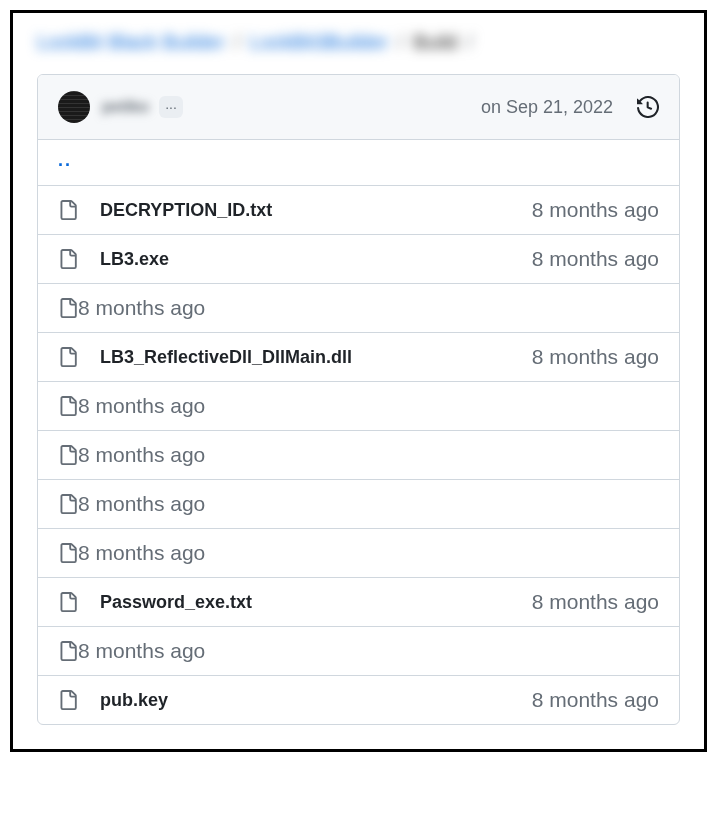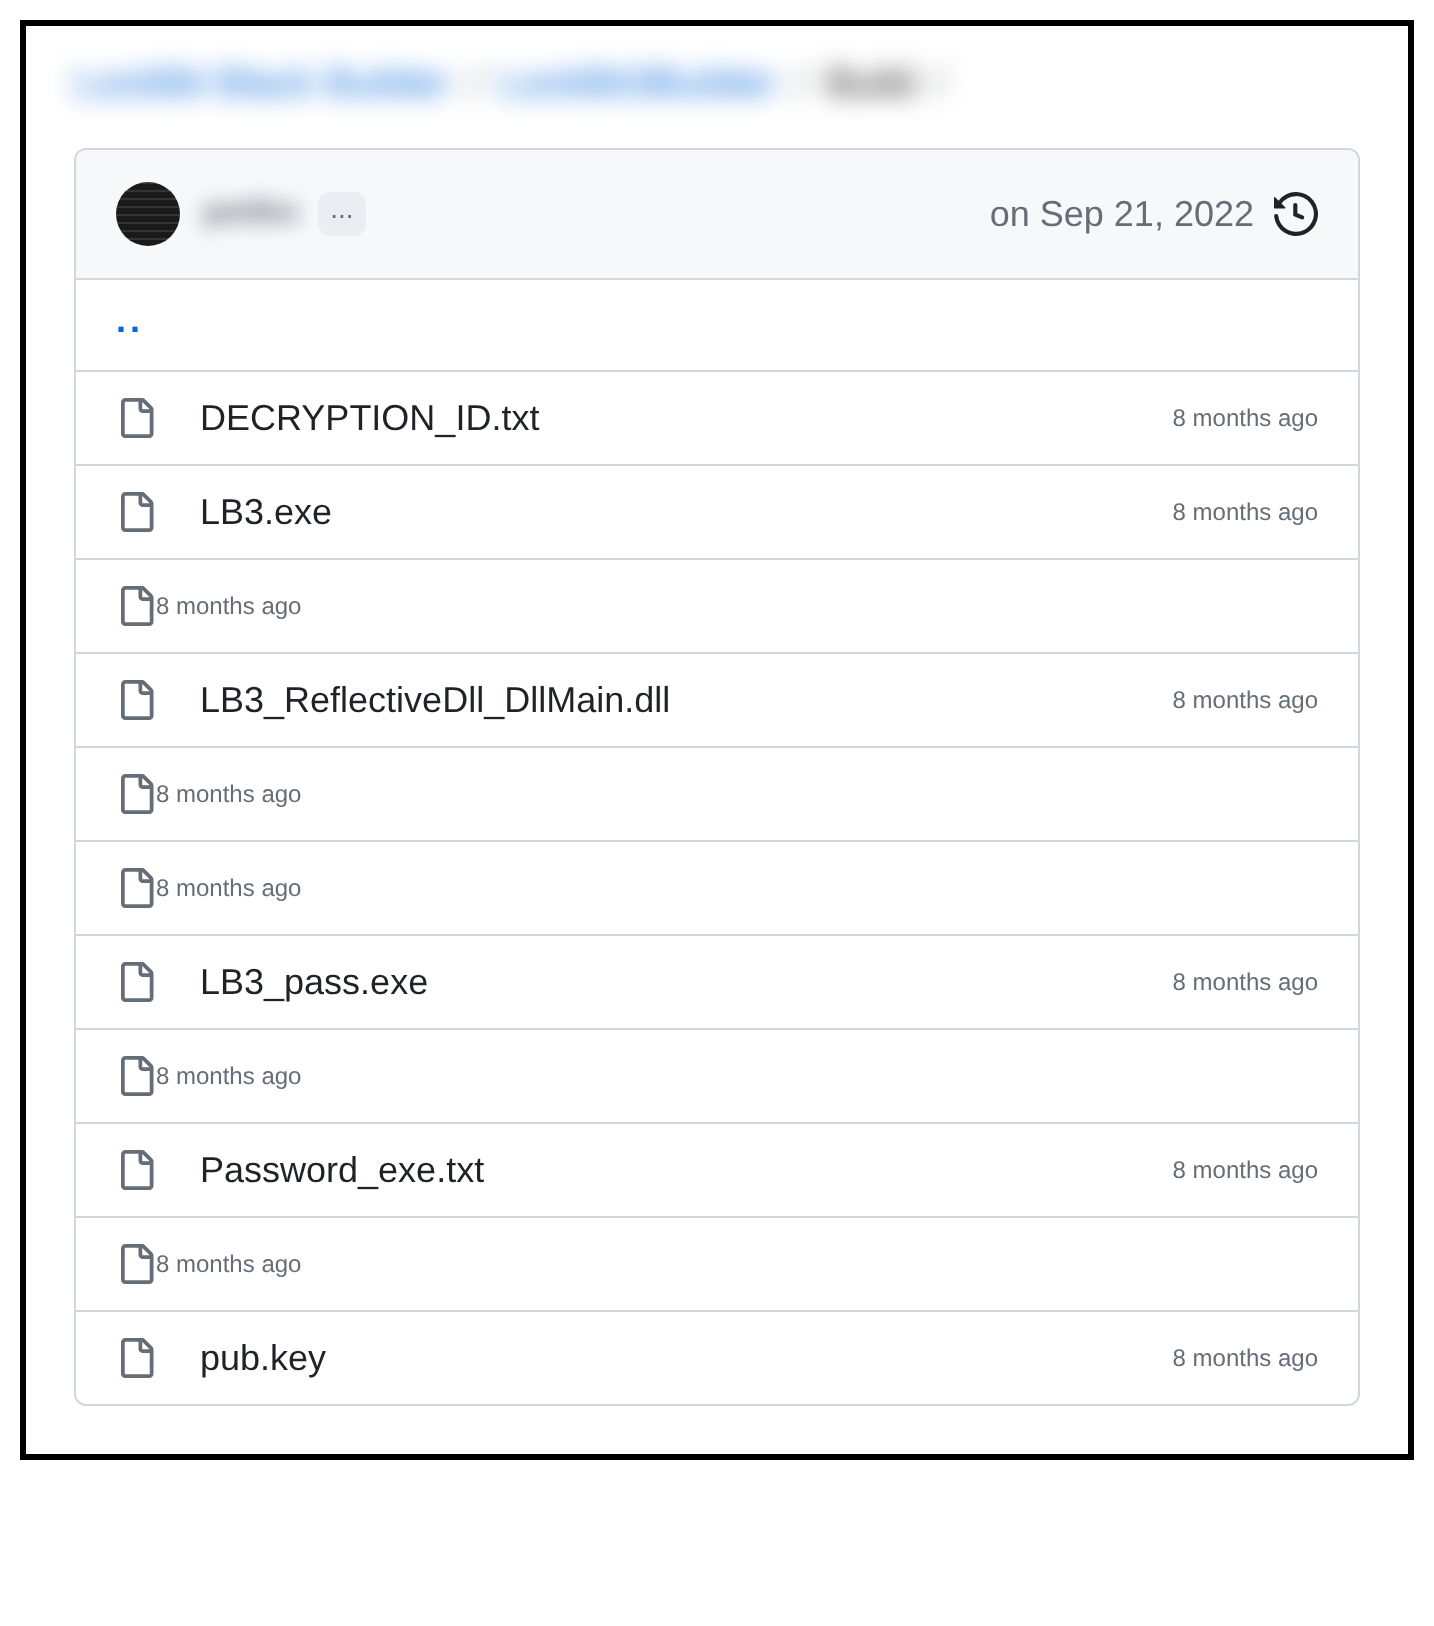--- a/index.html
+++ b/index.html
@@ -84,21 +84,21 @@
       line-height: 10px;
       height: 22px;
       display: flex;
       align-items: center;
       cursor: pointer;
     }
     .commit-right {
       margin-left: auto;
       display: flex;
       align-items: center;
-      gap: 10px;
+      gap: 24px;
     }
     .commit-date {
       font-size: 18px;
       color: #656d76;
     }
     .history-icon {
       width: 22px;
       height: 22px;
       color: #1f2328;
       cursor: pointer;
@@ -127,24 +127,25 @@
       width: 20px;
       height: 22px;
       flex-shrink: 0;
       color: #656d76;
     }
     .file-name {
       margin-left: 22px;
       color: #1f2328;
       flex: 1;
       cursor: pointer;
+      font-weight: bold;
     }
     .file-time {
       color: #656d76;
-      font-size: 12px;
+      font-size: 21px;
     }
   </style>
 </head>
 <body>
 
 <div class="outer-frame">
 
   <div class="breadcrumb">
     <span class="link">LockBit Black Builder</span>
     <span class="sep">/</span>
@@ -216,21 +217,20 @@
       <svg class="file-icon" viewBox="0 0 16 16" fill="currentColor">
           <path d="M2 1.75C2 .784 2.784 0 3.75 0h6.586c.464 0 .909.184 1.237.513l2.914 2.914c.329.328.513.773.513 1.237v9.586A1.75 1.75 0 0 1 13.25 16h-9.5A1.75 1.75 0 0 1 2 14.25Zm1.75-.25a.25.25 0 0 0-.25.25v12.5c0 .138.112.25.25.25h9.5a.25.25 0 0 0 .25-.25V6h-2.75A1.75 1.75 0 0 1 9 4.25V1.5Zm6.75.062V4.25c0 .138.112.25.25.25h2.688l-.011-.013-2.914-2.914-.013-.011Z"></path>
         </svg>
       <span class="file-time">8 months ago</span>
     </div>
 
     <div class="file-row">
       <svg class="file-icon" viewBox="0 0 16 16" fill="currentColor">
           <path d="M2 1.75C2 .784 2.784 0 3.75 0h6.586c.464 0 .909.184 1.237.513l2.914 2.914c.329.328.513.773.513 1.237v9.586A1.75 1.75 0 0 1 13.25 16h-9.5A1.75 1.75 0 0 1 2 14.25Zm1.75-.25a.25.25 0 0 0-.25.25v12.5c0 .138.112.25.25.25h9.5a.25.25 0 0 0 .25-.25V6h-2.75A1.75 1.75 0 0 1 9 4.25V1.5Zm6.75.062V4.25c0 .138.112.25.25.25h2.688l-.011-.013-2.914-2.914-.013-.011Z"></path>
         </svg>
-      <span class="file-name">LB3_pass.exe</span>
       <span class="file-time">8 months ago</span>
     </div>
 
     <div class="file-row">
       <svg class="file-icon" viewBox="0 0 16 16" fill="currentColor">
           <path d="M2 1.75C2 .784 2.784 0 3.75 0h6.586c.464 0 .909.184 1.237.513l2.914 2.914c.329.328.513.773.513 1.237v9.586A1.75 1.75 0 0 1 13.25 16h-9.5A1.75 1.75 0 0 1 2 14.25Zm1.75-.25a.25.25 0 0 0-.25.25v12.5c0 .138.112.25.25.25h9.5a.25.25 0 0 0 .25-.25V6h-2.75A1.75 1.75 0 0 1 9 4.25V1.5Zm6.75.062V4.25c0 .138.112.25.25.25h2.688l-.011-.013-2.914-2.914-.013-.011Z"></path>
         </svg>
       <span class="file-time">8 months ago</span>
     </div>
 

